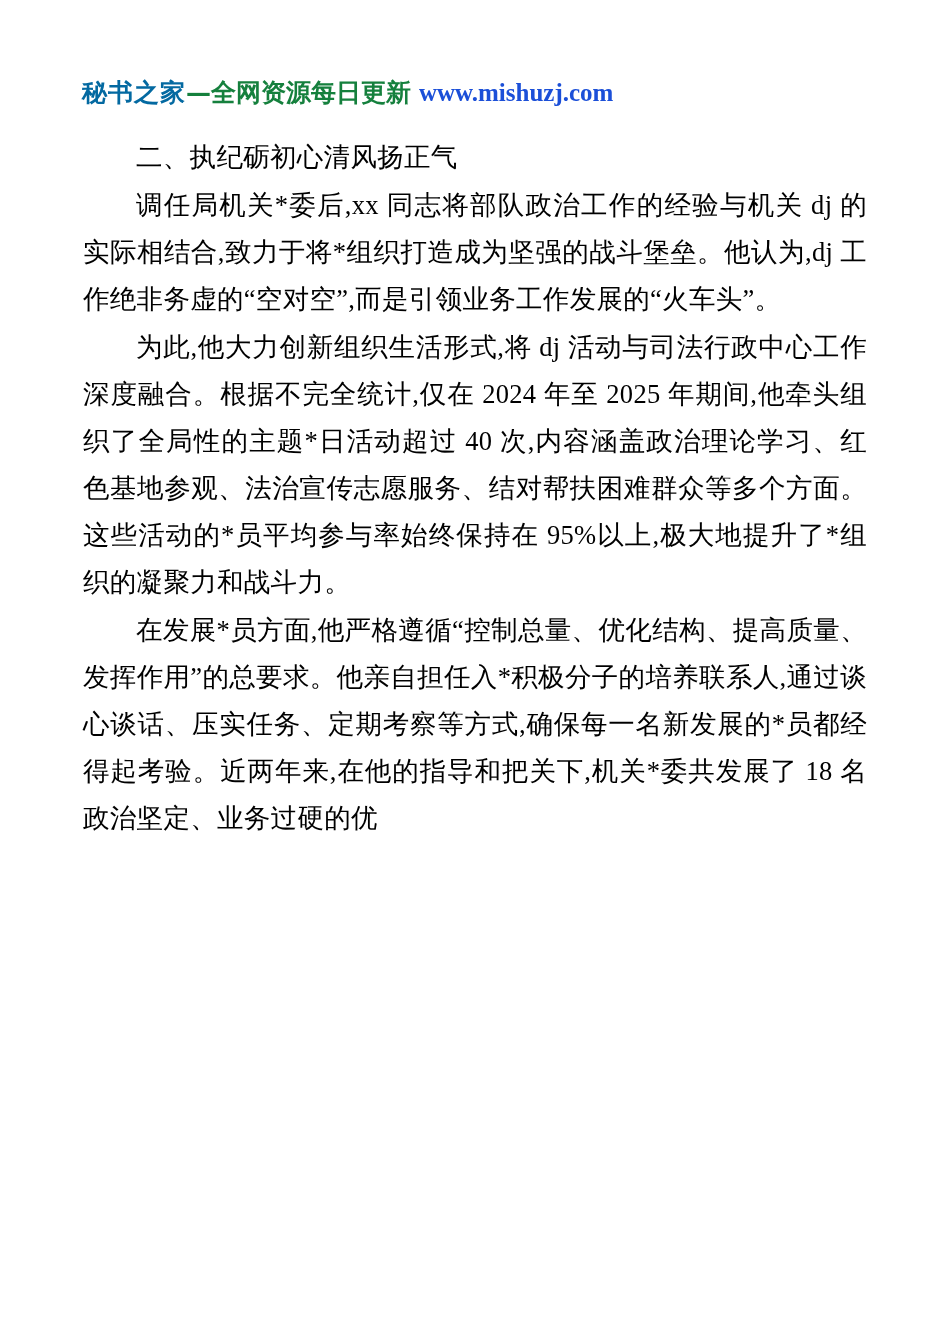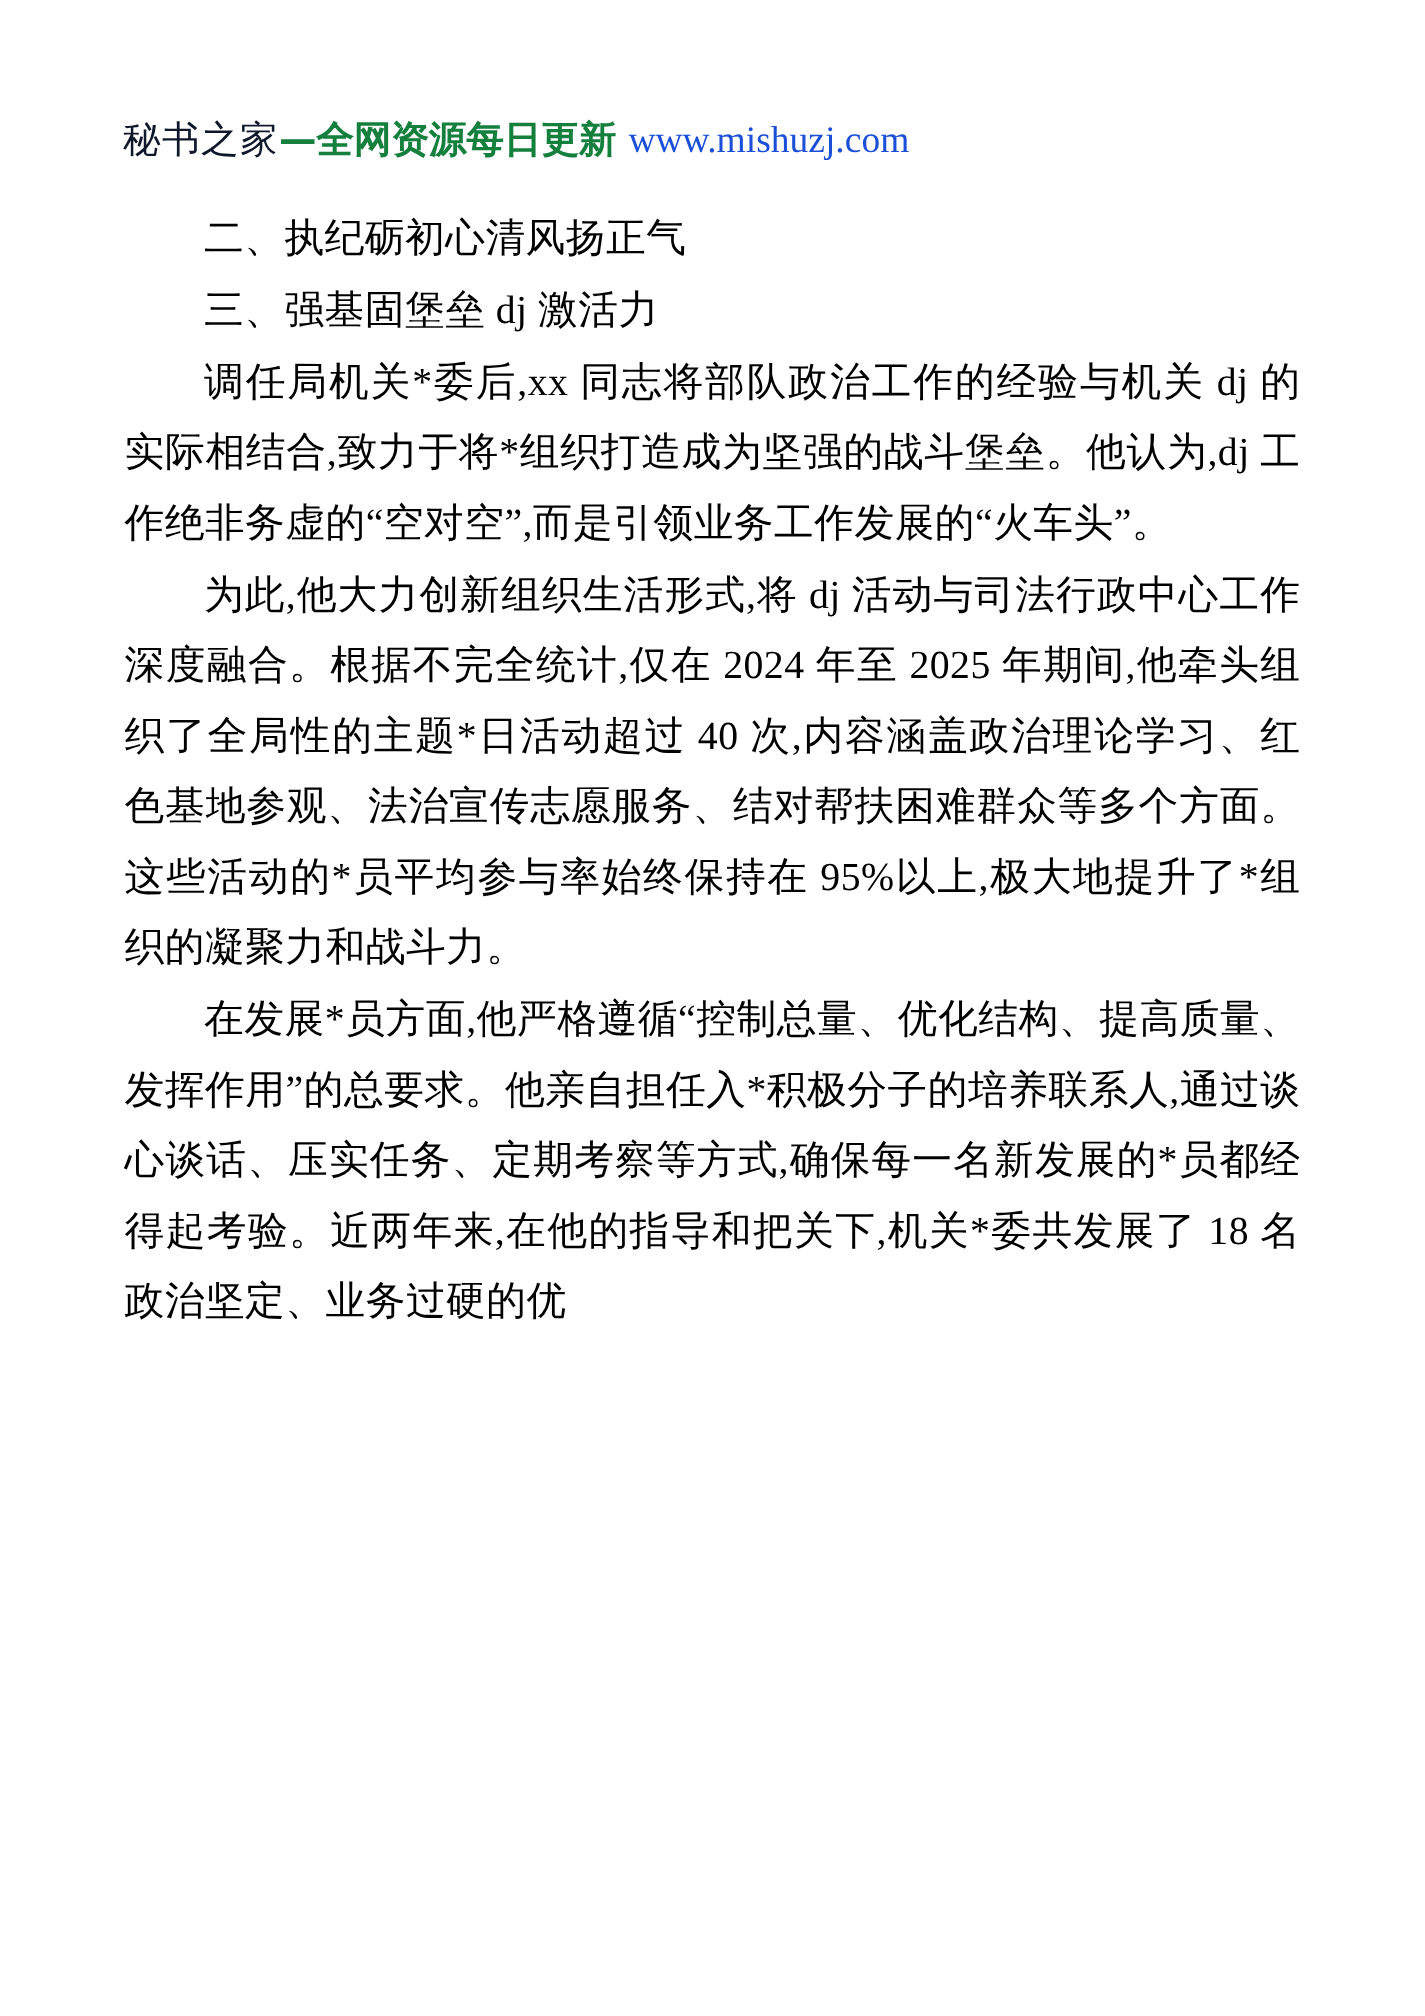--- a/index.html
+++ b/index.html
@@ -23,32 +23,32 @@
     padding: 0 82px;
   }
   .watermark {
     margin-top: 78px;
     font-size: 25px;
     line-height: 30px;
     white-space: nowrap;
     font-family: "DejaVu Sans", sans-serif;
   }
   .wm-brand {
-    color: #0f172a;
-    font-weight: normal;
+    color: #0369a1;
+    font-weight: bold;
     letter-spacing: 1px;
     text-align: center;
   }
   .wm-mid {
     color: #15803d;
     font-weight: bold;
   }
   .wm-url {
     color: #1b4fd8;
-    font-weight: normal;
+    font-weight: bold;
     font-family: "Liberation Serif", serif;
   }
   .doc {
     margin-top: 26px;
     font-size: 26.5px;
     line-height: 47px;
     text-align: justify;
     text-justify: inter-ideograph;
     letter-spacing: 0.3px;
   }
@@ -64,19 +64,18 @@
 <body>
 
 <div class="page">
 
   <div class="watermark">
     <span class="wm-brand">秘书之家</span><span class="wm-mid">—全网资源每日更新</span> <span class="wm-url">www.mishuzj.com</span>
   </div>
 
   <div class="doc">
     <p class="heading">二、执纪砺初心清风扬正气</p>
-    <p class="heading">三、强基固堡垒 dj 激活力</p>
     <p>调任局机关*委后,xx 同志将部队政治工作的经验与机关 dj 的实际相结合,致力于将*组织打造成为坚强的战斗堡垒。他认为,dj 工作绝非务虚的“空对空”,而是引领业务工作发展的“火车头”。</p>
     <p>为此,他大力创新组织生活形式,将 dj 活动与司法行政中心工作深度融合。根据不完全统计,仅在 2024 年至 2025 年期间,他牵头组织了全局性的主题*日活动超过 40 次,内容涵盖政治理论学习、红色基地参观、法治宣传志愿服务、结对帮扶困难群众等多个方面。这些活动的*员平均参与率始终保持在 95%以上,极大地提升了*组织的凝聚力和战斗力。</p>
     <p>在发展*员方面,他严格遵循“控制总量、优化结构、提高质量、发挥作用”的总要求。他亲自担任入*积极分子的培养联系人,通过谈心谈话、压实任务、定期考察等方式,确保每一名新发展的*员都经得起考验。近两年来,在他的指导和把关下,机关*委共发展了 18 名政治坚定、业务过硬的优</p>
   </div>
 
 </div>
 
 </body></html>

